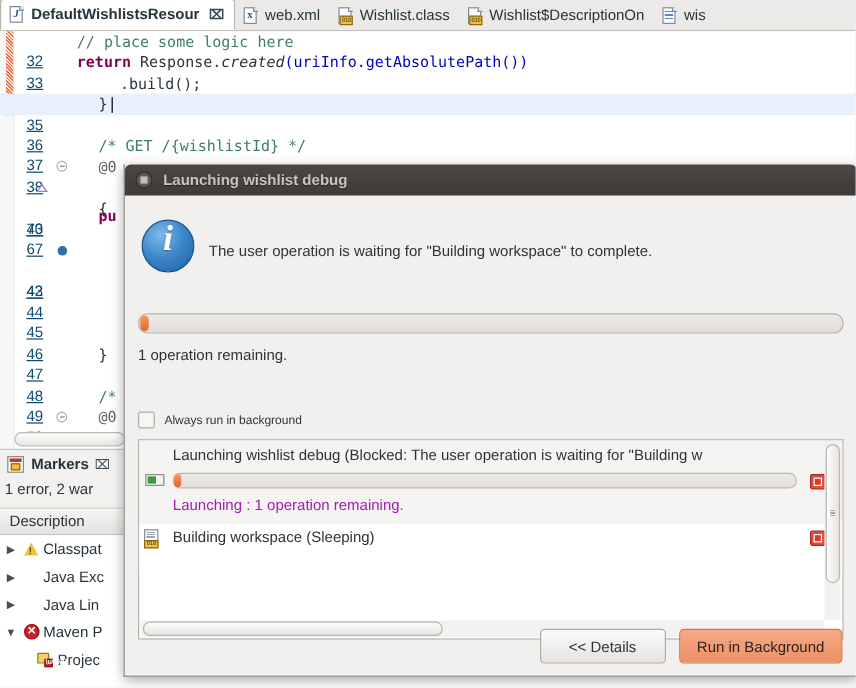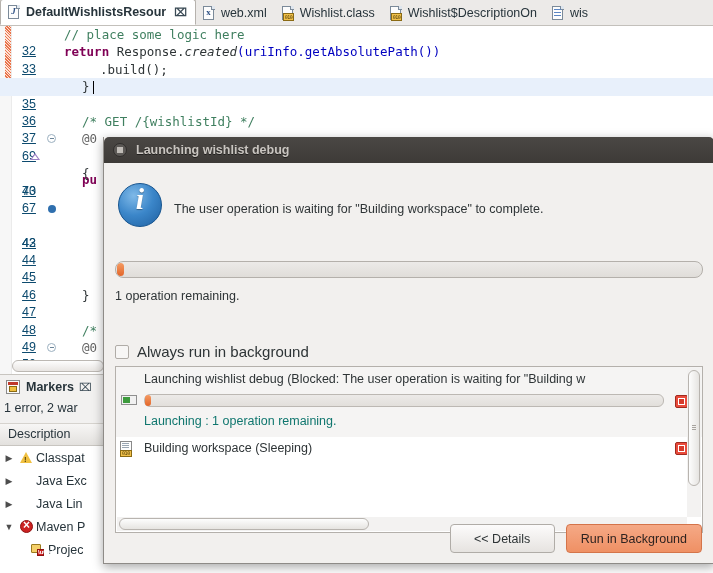--- a/index.html
+++ b/index.html
@@ -495,21 +495,21 @@
     align-items: center;
     gap: 8px;
   }
   .chkbox {
     width: 14px; height: 14px;
     background: #f7f6f5;
     border: 1px solid #b0aca7;
     border-radius: 2px;
     box-sizing: border-box;
   }
-  .chk-label { font-size: 15px; color: #2e3436; }
+  .chk-label { font-size: 10px; color: #2e3436; }
 
   .details-box {
     position: absolute;
     left: 11px; top: 203px;
     width: 588px; height: 167px;
     background: #ffffff;
     border: 1px solid #b4b0ab;
     box-sizing: border-box;
     overflow: hidden;
   }
@@ -523,21 +523,21 @@
     position: absolute;
     left: 28px; top: 5px;
     font-size: 12.5px;
     color: #2e3436;
     white-space: nowrap;
   }
   .job-line2 {
     position: absolute;
     left: 28px; top: 47px;
     font-size: 12.5px;
-    color: #0f766e;
+    color: #a21caf;
     white-space: nowrap;
   }
   .job-prog-outer {
     position: absolute;
     left: 28px; top: 27px;
     width: 520px; height: 13px;
     background: linear-gradient(#eceae8, #e2dfdb);
     border: 1px solid #bcb8b3;
     border-radius: 6px;
     box-sizing: border-box;
@@ -770,21 +770,21 @@
       <div class="cl">
         <span class="ln">36</span>
       </div>
 
       <div class="cl">
         <span class="ln">37</span>
         <span class="code cm" style="left:82px;">/* GET /{wishlistId} */</span>
       </div>
 
       <div class="cl">
-        <span class="ln">69</span>
+        <span class="ln">38</span>
         <span class="fold-minus"></span>
         <span class="code an" style="left:82px;">@0</span>
       </div>
 
       <div class="cl">
         <span class="arrow-up"></span>
         <span class="ln">73</span>
         <span class="code k" style="left:82px;margin-top:23px;">pu</span>
       </div>
 

